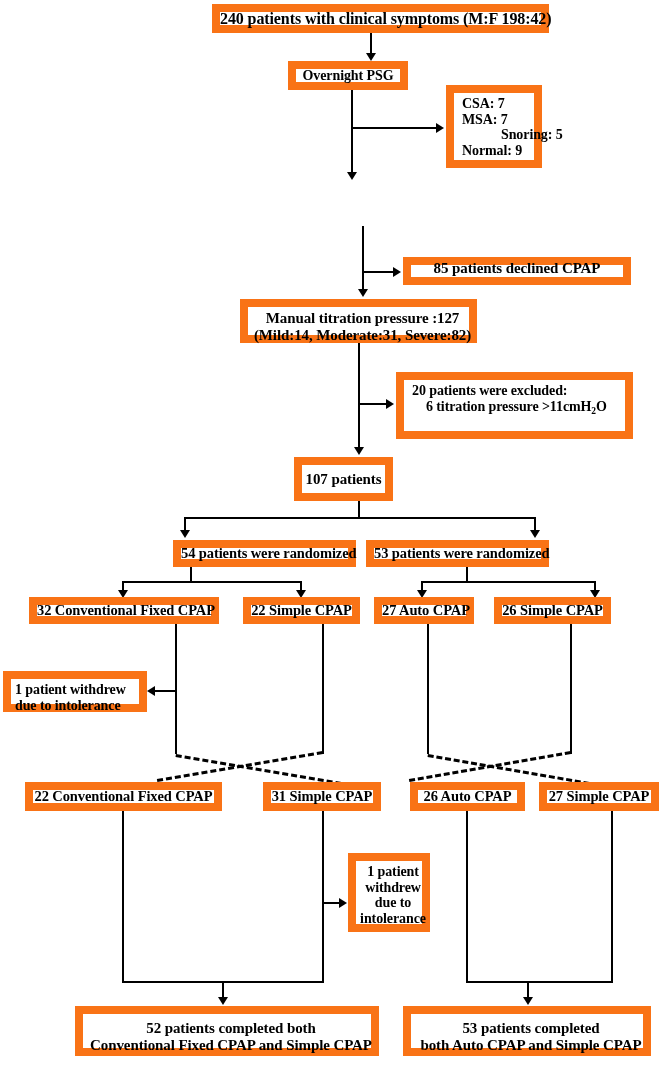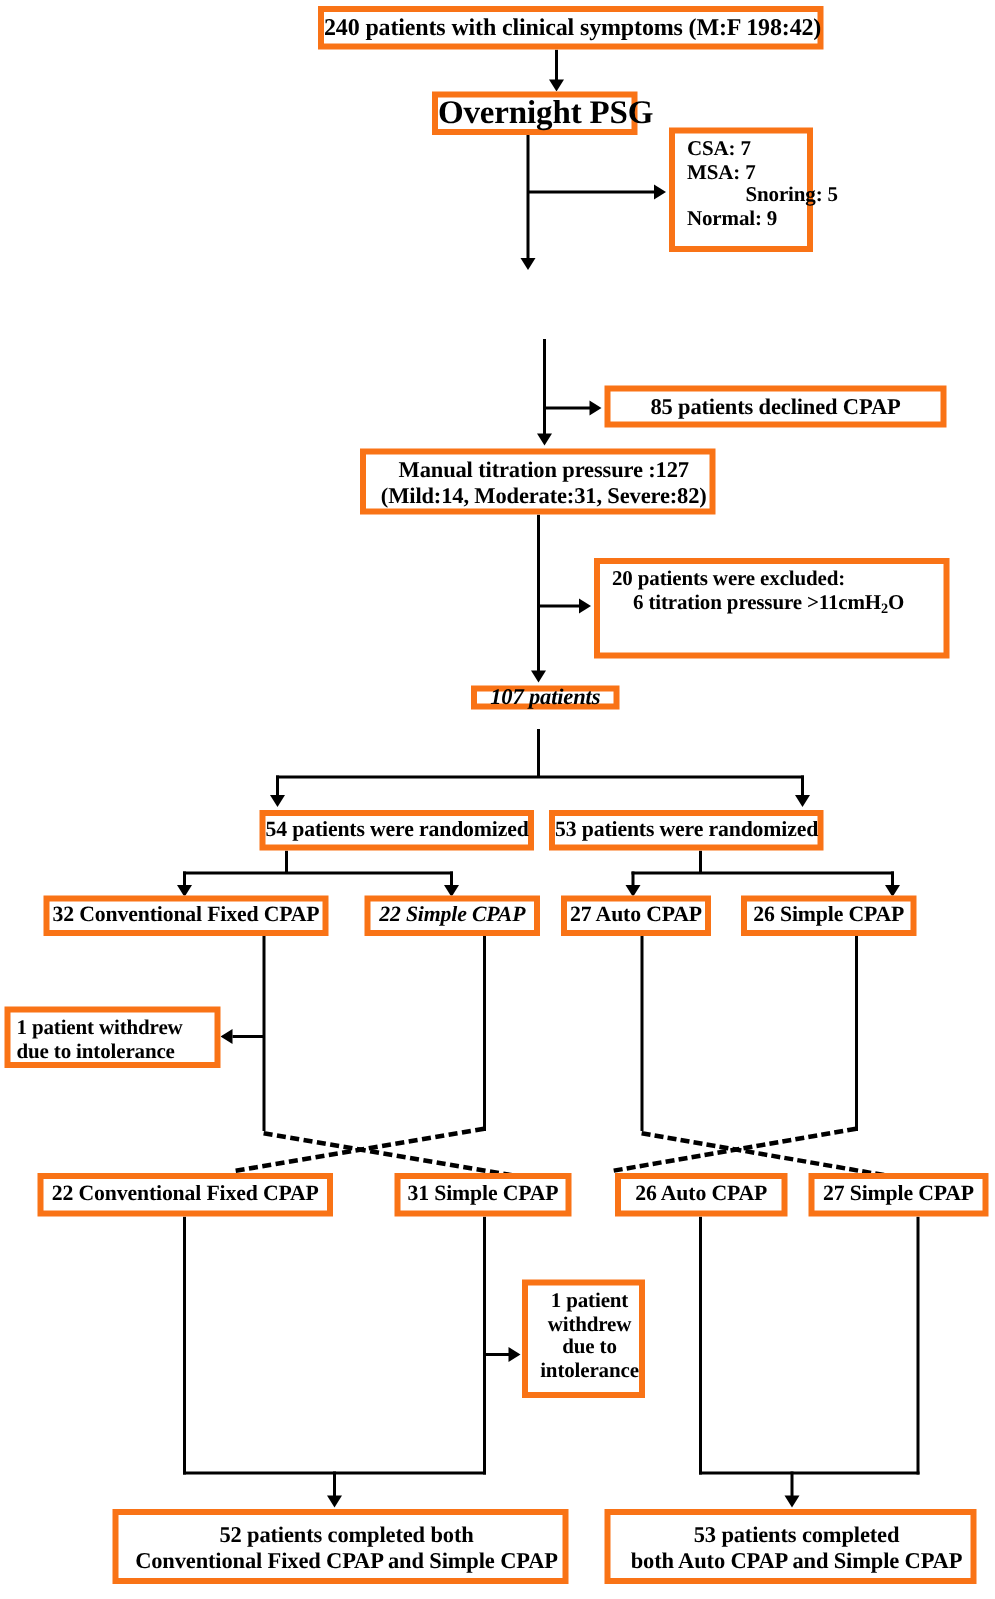--- a/index.html
+++ b/index.html
@@ -12,21 +12,21 @@
     width: 663px;
     height: 1066px;
     background: #ffffff;
     font-family: "Liberation Serif", "DejaVu Serif", serif;
     color: #000000;
     overflow: hidden;
   }
   .box {
     position: absolute;
     box-sizing: border-box;
-    border: 4px solid #f97316;
+    border: 8px solid #f97316;
     background: #ffffff;
     display: flex;
     align-items: center;
     justify-content: center;
     text-align: center;
     font-weight: 700;
     line-height: 1.12;
     letter-spacing: -0.1px;
     z-index: 5;
   }
@@ -81,21 +81,21 @@
 
 <div id="canvas">
 
   <div class="box" style="left:212px; top:4px; width:337px; height:29px; font-size:16px;">
     <span class="txt nowrap">240 patients with clinical symptoms (M:F 198:42)</span>
   </div>
 
   <div class="vline" style="left:370px; top:33px; height:22px;"></div>
   <div class="arrow-down" style="left:366px; top:53px;"></div>
 
-  <div class="box" style="left:288px; top:61px; width:137px; height:29px; font-size:22px;">
+  <div class="box" style="left:288px; top:61px; width:120px; height:29px; font-size:14px;">
     <span class="txt nowrap">Overnight PSG</span>
   </div>
 
   <div class="vline" style="left:351px; top:90px; height:88px;"></div>
   <div class="arrow-down" style="left:347px; top:172px;"></div>
 
   <div class="hline" style="left:352px; top:127px; width:85px;"></div>
   <div class="arrow-right" style="left:436px; top:123px;"></div>
 
   <div class="box lefty" style="left:446px; top:85px; width:96px; height:83px; font-size:14px; display:block; padding-top:3px;">
@@ -125,21 +125,21 @@
   <div class="arrow-down" style="left:354px; top:447px;"></div>
 
   <div class="hline" style="left:359px; top:403px; width:28px;"></div>
   <div class="arrow-right" style="left:386px; top:399px;"></div>
 
   <div class="box lefty" style="left:396px; top:372px; width:237px; height:67px; font-size:14px; display:block; padding-top:3px;">
     <span class="txt" style="text-align:left;">20 patients were excluded:</span>
     <span class="txt" style="text-align:left; padding-left:22px;"><span>6 titration pressure &gt;11cmH</span><sub>2</sub><span>O</span></span>
   </div>
 
-  <div class="box" style="left:314px; top:457px; width:99px; height:16px; font-size:15px;font-style:italic;">
+  <div class="box" style="left:294px; top:457px; width:99px; height:44px; font-size:15px;">
     <span class="txt nowrap">107 patients</span>
   </div>
 
   <div class="vline" style="left:358px; top:486px; height:32px;"></div>
   <div class="hline" style="left:184px; top:517px; width:352px;"></div>
   <div class="vline" style="left:184px; top:517px; height:17px;"></div>
   <div class="arrow-down" style="left:180px; top:530px;"></div>
   <div class="vline" style="left:534px; top:517px; height:17px;"></div>
   <div class="arrow-down" style="left:530px; top:530px;"></div>
 
@@ -160,21 +160,21 @@
   <div class="vline" style="left:466px; top:567px; height:15px;"></div>
   <div class="hline" style="left:421px; top:581px; width:175px;"></div>
   <div class="vline" style="left:421px; top:581px; height:12px;"></div>
   <div class="arrow-down" style="left:417px; top:590px;"></div>
   <div class="vline" style="left:594px; top:581px; height:12px;"></div>
   <div class="arrow-down" style="left:590px; top:590px;"></div>
 
   <div class="box" style="left:29px; top:597px; width:190px; height:27px; font-size:14.5px;">
     <span class="txt nowrap">32 Conventional Fixed CPAP</span>
   </div>
-  <div class="box" style="left:243px; top:597px; width:117px; height:27px; font-size:14.5px;font-style:italic;">
+  <div class="box" style="left:243px; top:597px; width:117px; height:27px; font-size:14.5px;">
     <span class="txt nowrap">22 Simple CPAP</span>
   </div>
   <div class="box" style="left:374px; top:597px; width:100px; height:27px; font-size:14.5px;">
     <span class="txt nowrap">27 Auto CPAP</span>
   </div>
   <div class="box" style="left:494px; top:597px; width:117px; height:27px; font-size:14.5px;">
     <span class="txt nowrap">26 Simple CPAP</span>
   </div>
 
   <div class="vline" style="left:175px; top:624px; height:130px;"></div>

